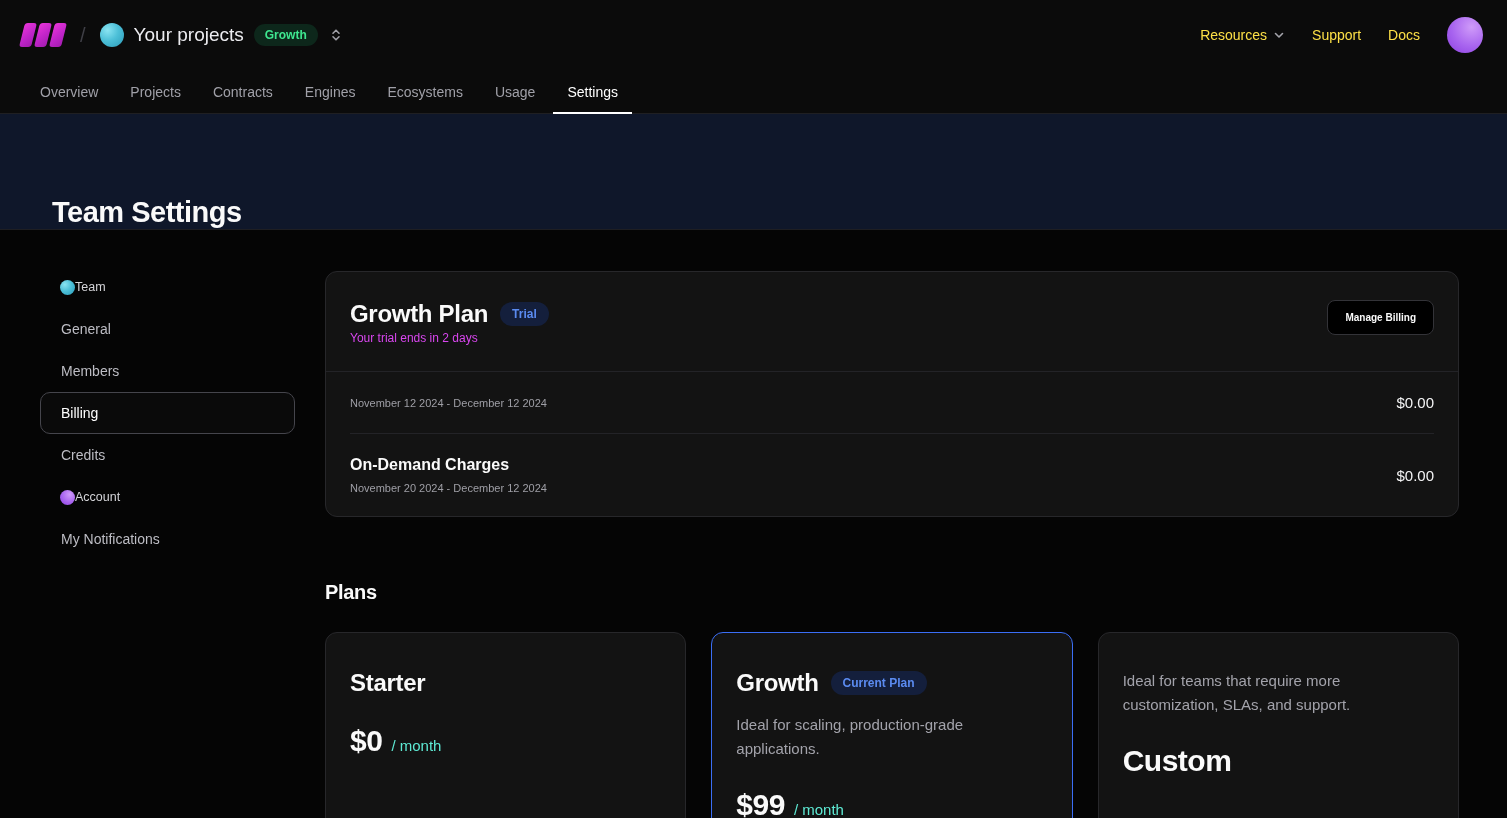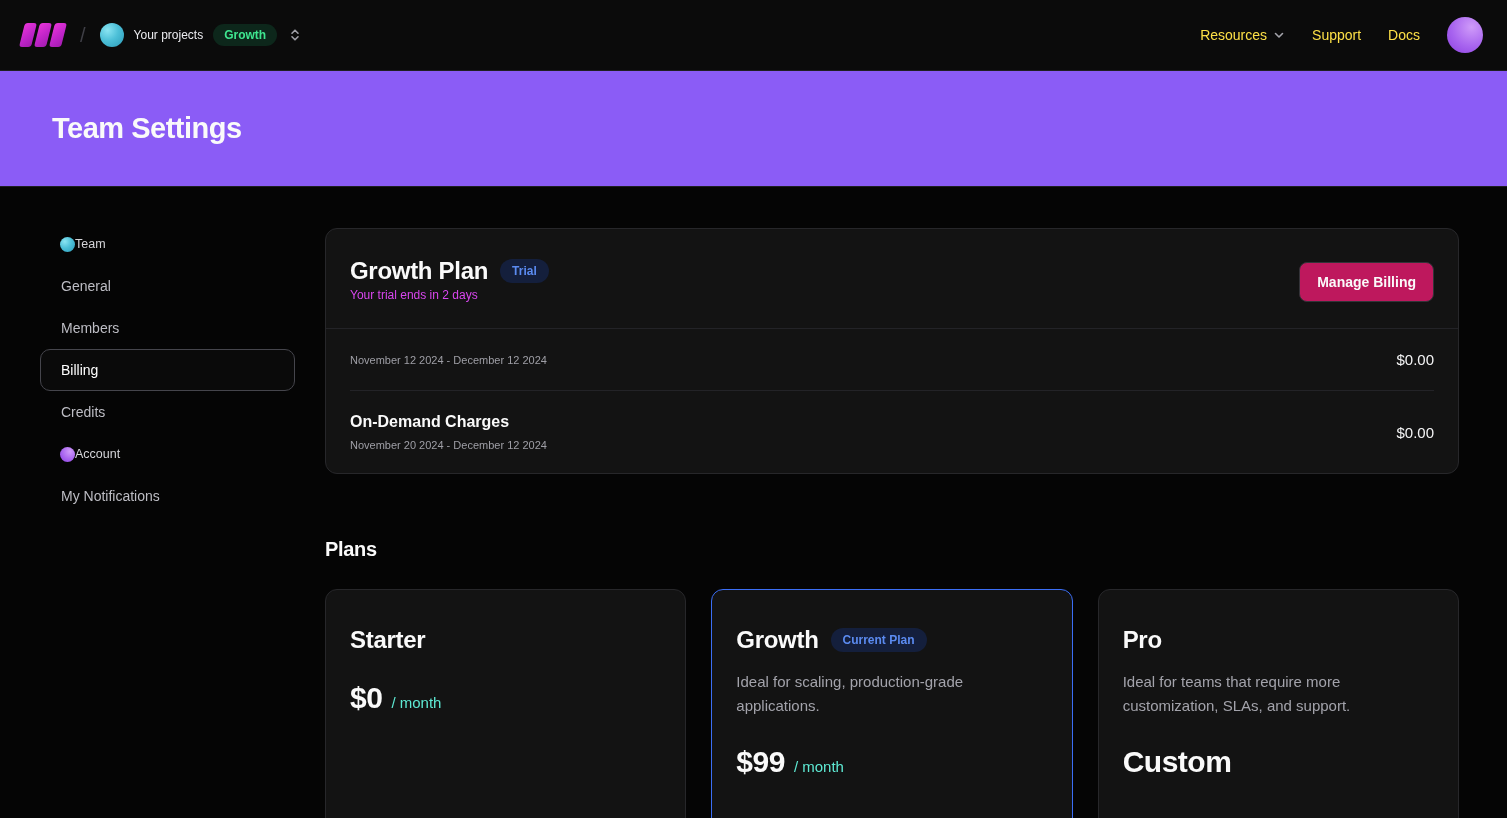--- a/index.html
+++ b/index.html
@@ -22,21 +22,21 @@
     width: 12px; height: 24px; border-radius: 3px;
     transform: skewX(-14deg);
     background: linear-gradient(135deg, #e935d8 0%, #c024c9 55%, #a21caf 100%);
   }
   .crumb-slash { color: #3f3f46; font-size: 20px; font-weight: 300; margin: 0 14px 0 2px; }
   .team-avatar {
     width: 24px; height: 24px; border-radius: 50%;
     background: radial-gradient(circle at 32% 30%, #8ae4f2 0%, #4dc0d8 45%, #2a9ab8 100%);
     margin-right: 10px; flex-shrink: 0;
   }
-  .team-name { font-size: 12px; font-weight: 500; color: #ececf0; margin-right: 10px; }
+  .team-name { font-size: 19px; font-weight: 500; color: #ececf0; margin-right: 10px; }
   .plan-badge-green {
     font-size: 12px; font-weight: 700; color: #3ee68f; background: #0d271b;
     padding: 4px 11px; border-radius: 999px; margin-right: 10px;
   }
   .chevrons-updown { color: #9f9fa6; display: flex; align-items: center; }
   .topbar-right { margin-left: auto; display: flex; align-items: center; gap: 27px; }
   .topnav-link { font-size: 14px; color: #fde047; cursor: pointer; display: flex; align-items: center; gap: 6px; }
   .chev-down { color: #a4a4ab; }
   .user-avatar {
     width: 36px; height: 36px; border-radius: 50%;
@@ -51,21 +51,21 @@
     display: flex; align-items: center; cursor: pointer; position: relative;
     margin-bottom: 0;
   }
   .tab.active { color: #ffffff; }
   .tab.active::after {
     content: ""; position: absolute; left: 2px; right: 2px; bottom: -1px;
     height: 2px; background: #ffffff;
   }
 
   
-  .title-band { background: #8b5cf6; border-bottom: 1px solid #1e1e22; height: 116px; display: flex; align-items: center; }
+  .title-band { background: #0f172a; border-bottom: 1px solid #1e1e22; height: 116px; display: flex; align-items: flex-end; }
   .page-title { font-size: 29px; font-weight: 700; letter-spacing: -0.5px; padding-left: 52px; }
 
   
   .content { display: flex; padding: 28px 48px 0 40px; background: #050505; }
   .sidebar { width: 255px; flex-shrink: 0; margin-right: 30px; padding-top: 8px; }
   .side-section { display: flex; align-items: center; height: 42px; padding-left: 20px; }
   .side-dot { width: 15px; height: 15px; border-radius: 50%; flex-shrink: 0; }
   .side-dot.teal { background: radial-gradient(circle at 32% 30%, #8ae4f2 0%, #4dc0d8 45%, #2a9ab8 100%); }
   .side-dot.purple { background: radial-gradient(circle at 65% 30%, #cf9bf9 0%, #a864ef 55%, #8b3fe0 100%); }
   .side-section-label { font-size: 12.5px; color: #d4d4d8; }
@@ -76,31 +76,31 @@
   }
   .side-item.active { border-color: #45454c; color: #ffffff; background: #0a0a0a; }
 
   .main { flex: 1; min-width: 0; padding-top: 13px; }
 
   
   .card {
     background: #131313; border: 1px solid #27272a; border-radius: 12px;
     overflow: hidden;
   }
-  .card-header { display: flex; align-items: flex-end; justify-content: space-between; padding: 28px 24px 26px; }
+  .card-header { display: flex; align-items: flex-start; justify-content: space-between; padding: 28px 24px 26px; }
   .plan-title-row { display: flex; align-items: center; gap: 12px; }
   .plan-title { font-size: 24px; font-weight: 700; letter-spacing: -0.3px; }
   .badge-blue {
     font-size: 12px; font-weight: 700; color: #5b8bf0; background: #141f3c;
     padding: 5px 12px; border-radius: 999px; white-space: nowrap;
   }
   .plan-subtitle { font-size: 12px; color: #d946ef; margin-top: 3px; }
   .btn-outline {
-    background: #be185d; border: 1px solid #333338; border-radius: 8px;
-    color: #fafafa; font-size: 14px; font-weight: 600; padding: 11px 17px;
+    background: #000000; border: 1px solid #333338; border-radius: 8px;
+    color: #fafafa; font-size: 10px; font-weight: 600; padding: 11px 17px;
     cursor: pointer; font-family: inherit;
   }
   .card-divider { height: 1px; background: #232327; }
   .card-divider.inset { margin: 0 24px; }
   .bill-row { display: flex; align-items: center; justify-content: space-between; padding: 22px 24px; }
   .bill-period { font-size: 11px; color: #9f9fa6; }
   .bill-amount { font-size: 15px; color: #f4f4f5; }
   .bill-row-title { font-size: 16px; font-weight: 600; color: #fafafa; margin-bottom: 8px; }
 
   
@@ -148,20 +148,29 @@
               <path d="M2.5 4.5 L6 8 L9.5 4.5"></path>
             </svg>
         </span>
       </span>
       <span class="topnav-link">Support</span>
       <span class="topnav-link">Docs</span>
       <span class="user-avatar"></span>
     </div>
   </div>
 
+  <div class="tabs">
+    <div class="tab">Overview</div>
+    <div class="tab">Projects</div>
+    <div class="tab">Contracts</div>
+    <div class="tab">Engines</div>
+    <div class="tab">Ecosystems</div>
+    <div class="tab">Usage</div>
+    <div class="tab active">Settings</div>
+  </div>
 </div>
 
 <div class="title-band">
   <h1 class="page-title">Team Settings</h1>
 </div>
 
 <div class="content">
 
   <div class="sidebar">
     <div class="side-section">
@@ -230,23 +239,20 @@
         </div>
         <div class="plan-desc">Ideal for scaling, production-grade applications.</div>
         <div class="plan-price-row">
           <span class="plan-price">$99</span>
           <span class="plan-period">/ month</span>
         </div>
 
       </div>
 
       <div class="plan-card">
-        <div class="plan-card-title-row">
-          <span class="plan-card-title">Pro</span>
-        </div>
         <div class="plan-desc">Ideal for teams that require more customization, SLAs, and support.</div>
         <div class="plan-price-row">
           <span class="plan-price">Custom</span>
         </div>
       </div>
 
     </div>
   </div>
 </div>
 

